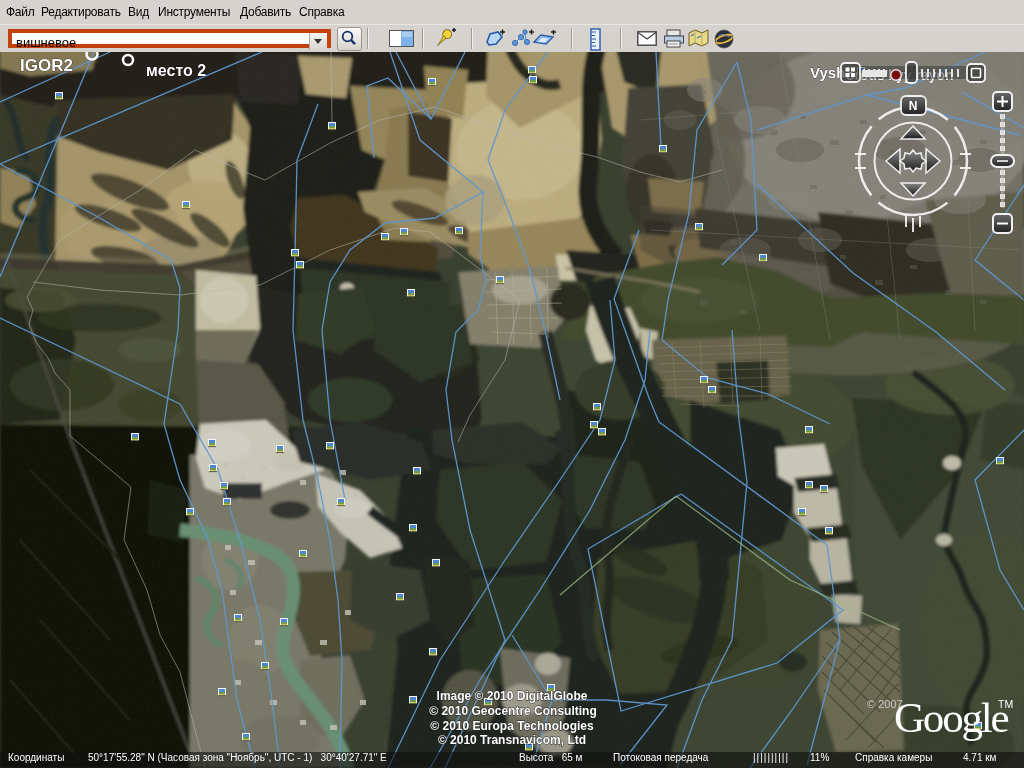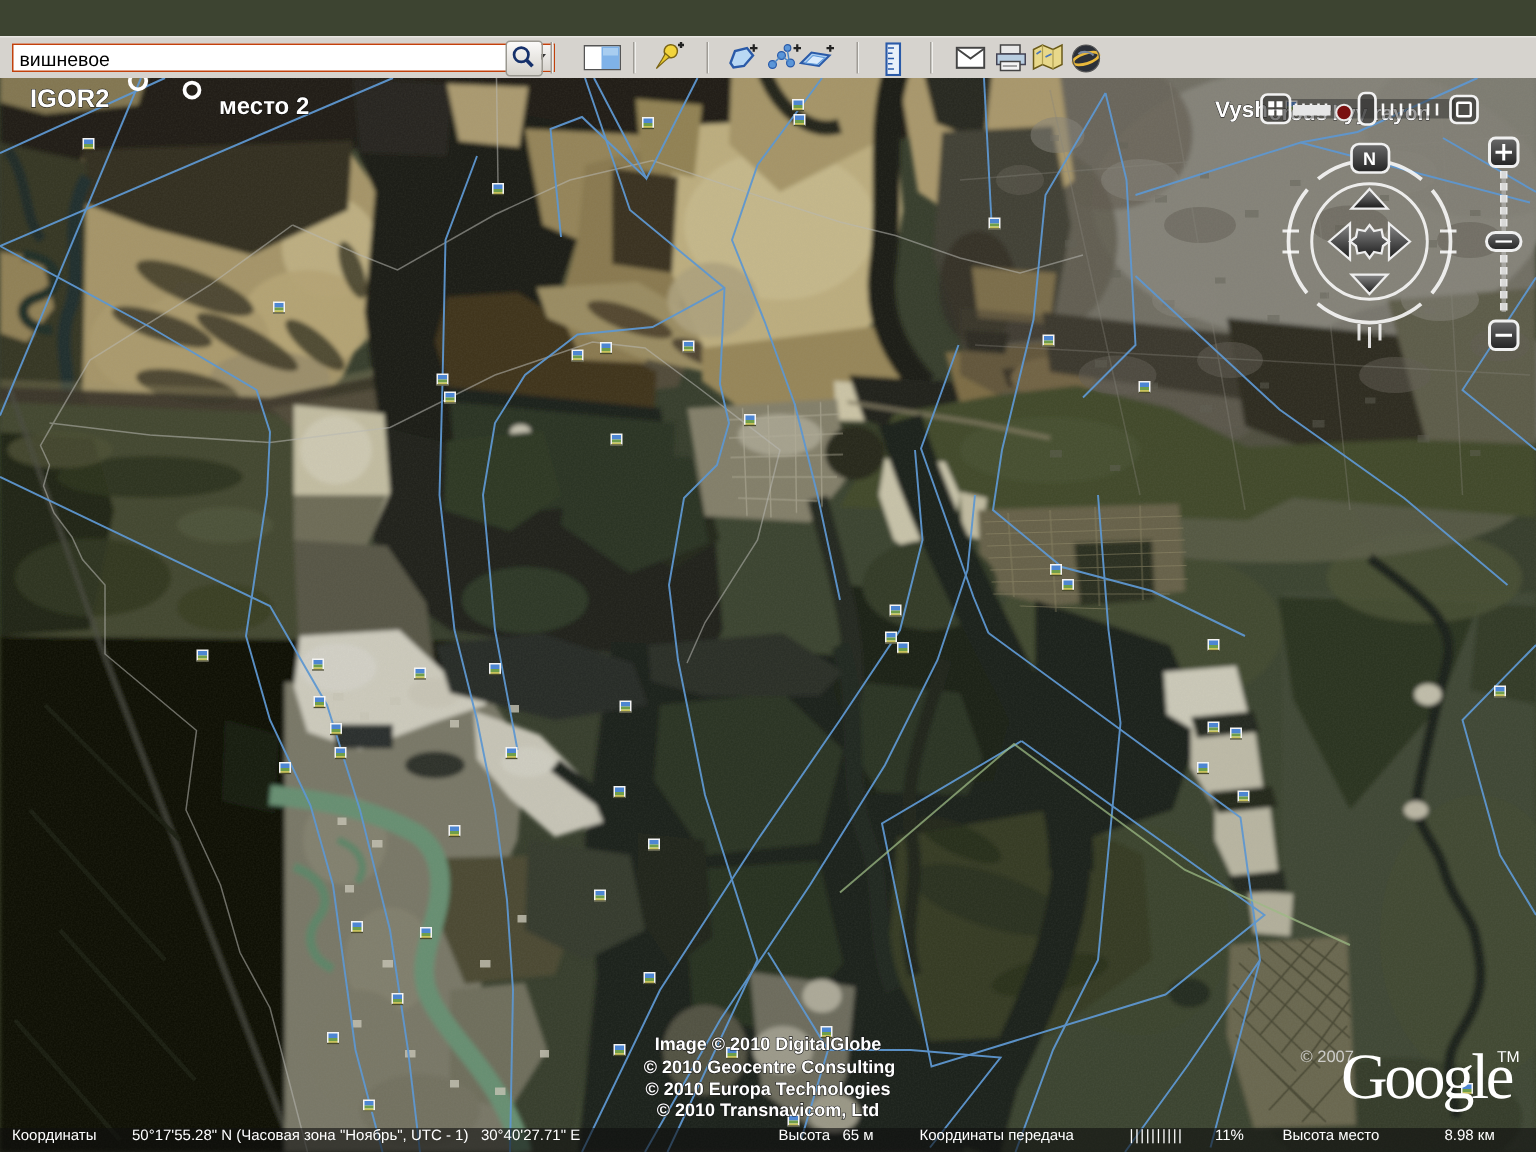--- a/index.html
+++ b/index.html
@@ -3,21 +3,21 @@
 <meta charset="utf-8">
 <style>
 html,body{margin:0;padding:0;}
 body{width:1024px;height:768px;overflow:hidden;font-family:"Liberation Sans",sans-serif;background:#000;}
 #app{position:relative;width:1024px;height:768px;overflow:hidden;}
 #mapsvg{position:absolute;left:0;top:0;width:1024px;height:768px;}
 
 #menubar{position:absolute;left:0;top:0;width:1024px;height:24px;background:#d6d3ce;z-index:20;}
 #menubar span{position:absolute;top:5px;font-size:12px;letter-spacing:-0.25px;color:#000;}
 #toolbar{position:absolute;left:0;top:24px;width:1024px;height:28px;background:#d6d3ce;border-top:1px solid #e8e6e2;z-index:20;box-sizing:border-box;}
-#combo{position:absolute;left:8px;top:4px;width:362px;height:19px;background:#fff;border:1px solid #c2410c;box-sizing:border-box;}
+#combo{position:absolute;left:8px;top:4px;width:323px;height:19px;background:#fff;border:4px solid #c2410c;box-sizing:border-box;}
 #combo .txt{position:absolute;left:4px;top:2px;font-size:13px;color:#000;}
 #combo .btn{position:absolute;right:0;top:0;width:17px;height:17px;background:linear-gradient(#f6f5f3,#d8d5cf);border-left:1px solid #b0aca4;}
 #combo .btn:after{content:"";position:absolute;left:4px;top:6px;border-left:4px solid transparent;border-right:4px solid transparent;border-top:5px solid #333;}
 .tsep{position:absolute;top:3px;width:1px;height:21px;background:#9f9c96;border-right:1px solid #f0efec;}
 .tbtn{position:absolute;top:2px;width:23px;height:22px;border:1px solid #9a9890;border-radius:3px;background:linear-gradient(#fbfaf9,#d5d2cb);}
 #statusbar{position:absolute;left:0;top:752px;width:1024px;height:16px;background:rgba(15,15,15,0.60);z-index:20;}
 #statusbar span{position:absolute;top:0;font-size:10px;color:#fff;white-space:pre;}
 </style>
 </head>
 <body>
@@ -591,20 +591,28 @@
             <rect x="1000" y="186" width="5" height="5"></rect>
             <rect x="1000" y="194" width="5" height="5"></rect>
             <rect x="1000" y="202" width="5" height="5"></rect>
 </g>
 <rect x="1001" y="114" width="3" height="94" fill="rgba(200,200,200,0.5)"></rect>
 <rect x="991" y="155" width="23" height="12" rx="6" fill="url(#navg)" stroke="#f0f0f0" stroke-width="2"></rect>
 <line x1="997" y1="161" x2="1008" y2="161" stroke="#fff" stroke-width="1.5"></line>
 </g>
 </g>
 </svg>
+<div id="menubar">
+ <span style="left:6px">Файл</span>
+ <span style="left:41px">Редактировать</span>
+ <span style="left:128px">Вид</span>
+ <span style="left:158px">Инструменты</span>
+ <span style="left:240px">Добавить</span>
+ <span style="left:299px">Справка</span>
+</div>
 <div id="toolbar">
  <div id="combo">
         <span class="txt">вишневое</span>
         <span class="btn"></span>
       </div>
  <div class="tbtn" style="left:337px"></div>
  <svg style="position:absolute;left:337px;top:2px" width="24" height="23" viewBox="0 0 24 23">
         <circle cx="10.5" cy="9.5" r="4.8" fill="none" stroke="#16316b" stroke-width="1.8"></circle>
         <line x1="14" y1="13" x2="18" y2="17.2" stroke="#16316b" stroke-width="2.4"></line>
       </svg>
@@ -673,19 +681,19 @@
         <circle cx="11" cy="11" r="9" fill="#2c3038"></circle>
         <ellipse cx="11" cy="11" rx="9" ry="3.4" fill="none" stroke="#e8b83c" stroke-width="1.8" transform="rotate(-18 11 11)"></ellipse>
         <circle cx="11" cy="11" r="9" fill="none" stroke="#555" stroke-width="0.8"></circle>
         <path d="M6 8 C8 6 14 6 16 9" stroke="#7a88a0" stroke-width="1.4" fill="none"></path>
       </svg>
 </div>
 <div id="statusbar">
  <span style="left:8px">Координаты</span>
  <span style="left:88px">50°17'55.28" N (Часовая зона "Ноябрь", UTC - 1)   30°40'27.71" E</span>
  <span style="left:519px">Высота   65 м</span>
- <span style="left:613px">Координаты передача</span>
+ <span style="left:613px">Потоковая передача</span>
  <span style="left:753px;letter-spacing:1px">||||||||||</span>
  <span style="left:810px">11%</span>
- <span style="left:855px">Высота место</span>
- <span style="left:963px">8.98 км</span>
+ <span style="left:855px">Справка камеры</span>
+ <span style="left:963px">4.71 км</span>
 </div>
 </div>
 
 </body></html>

